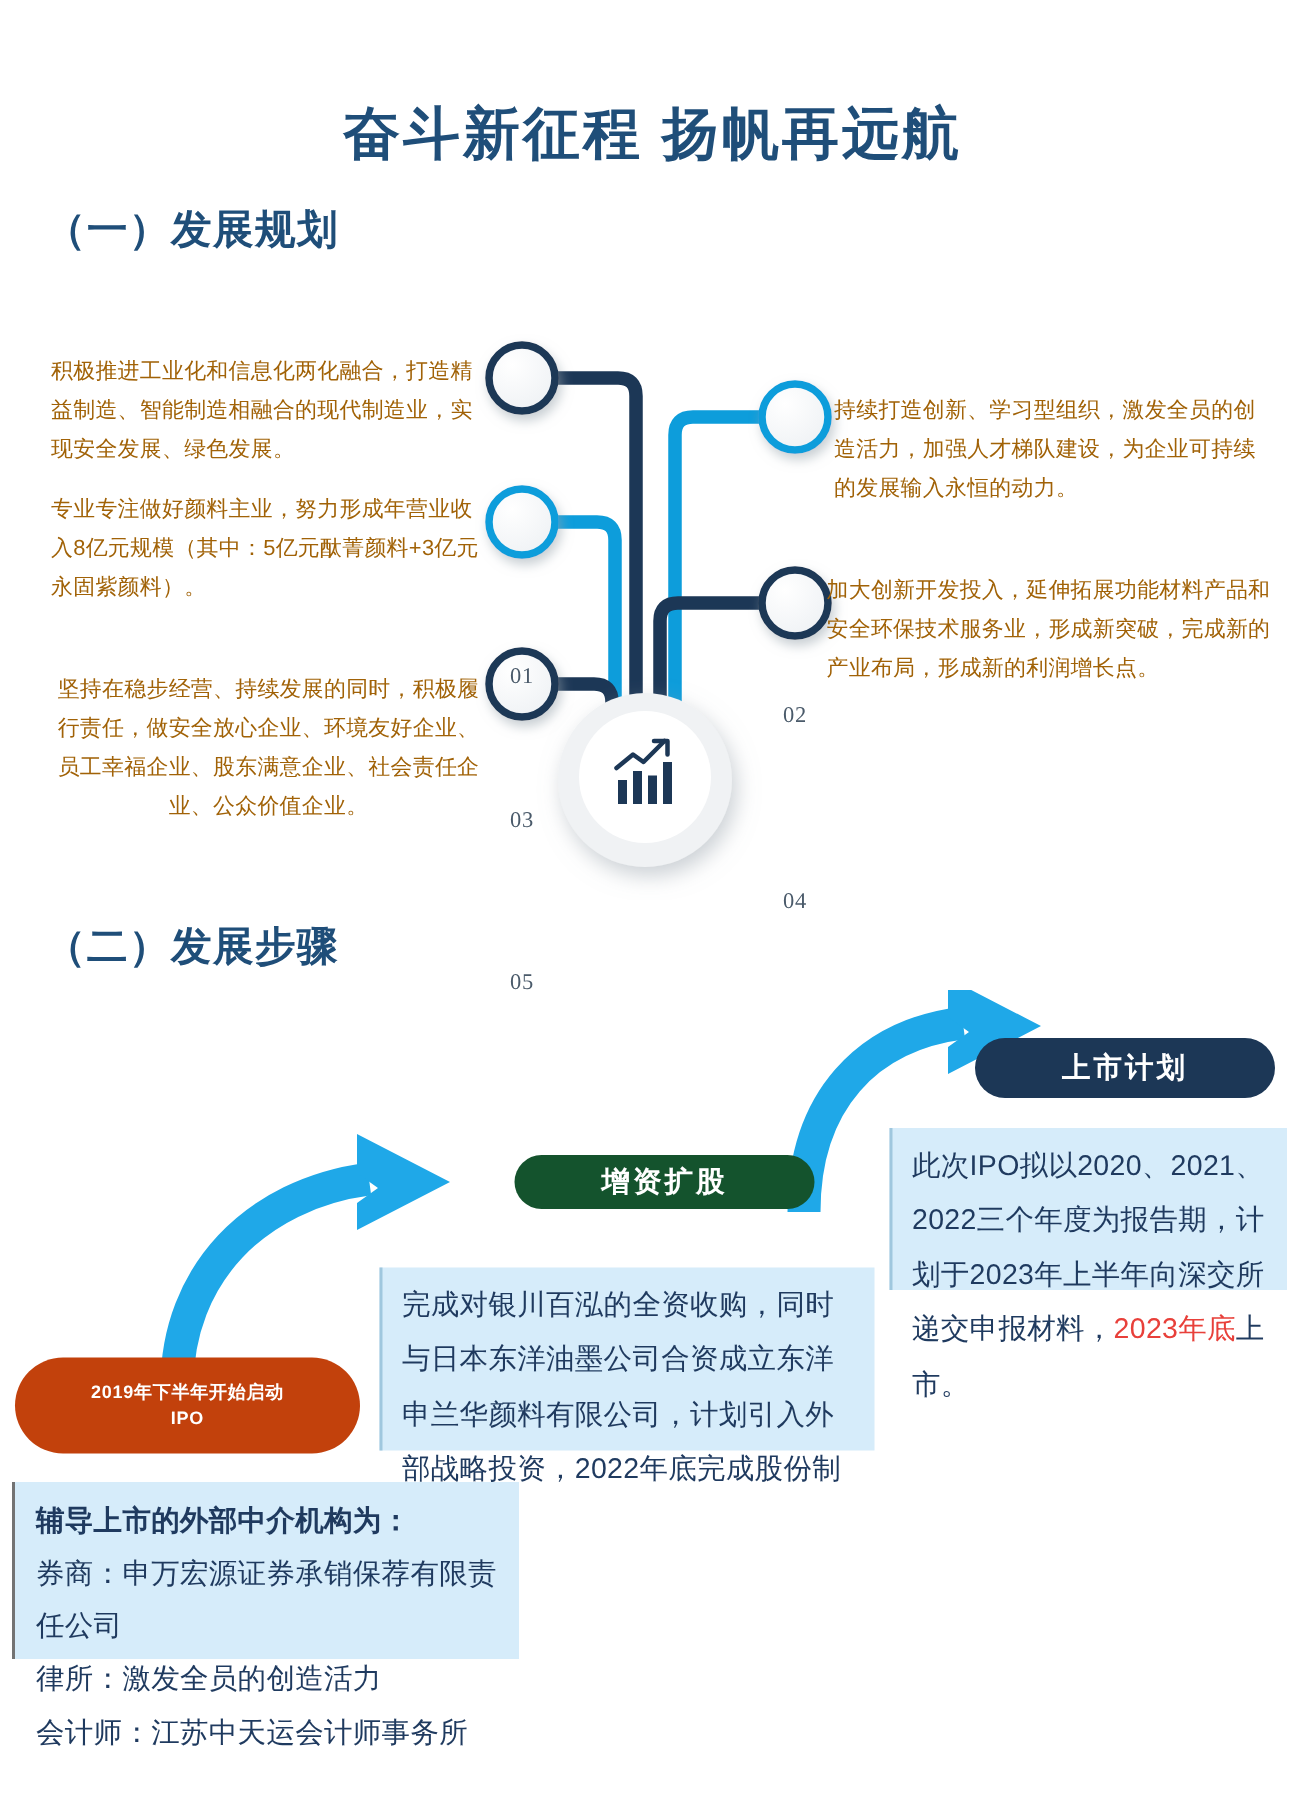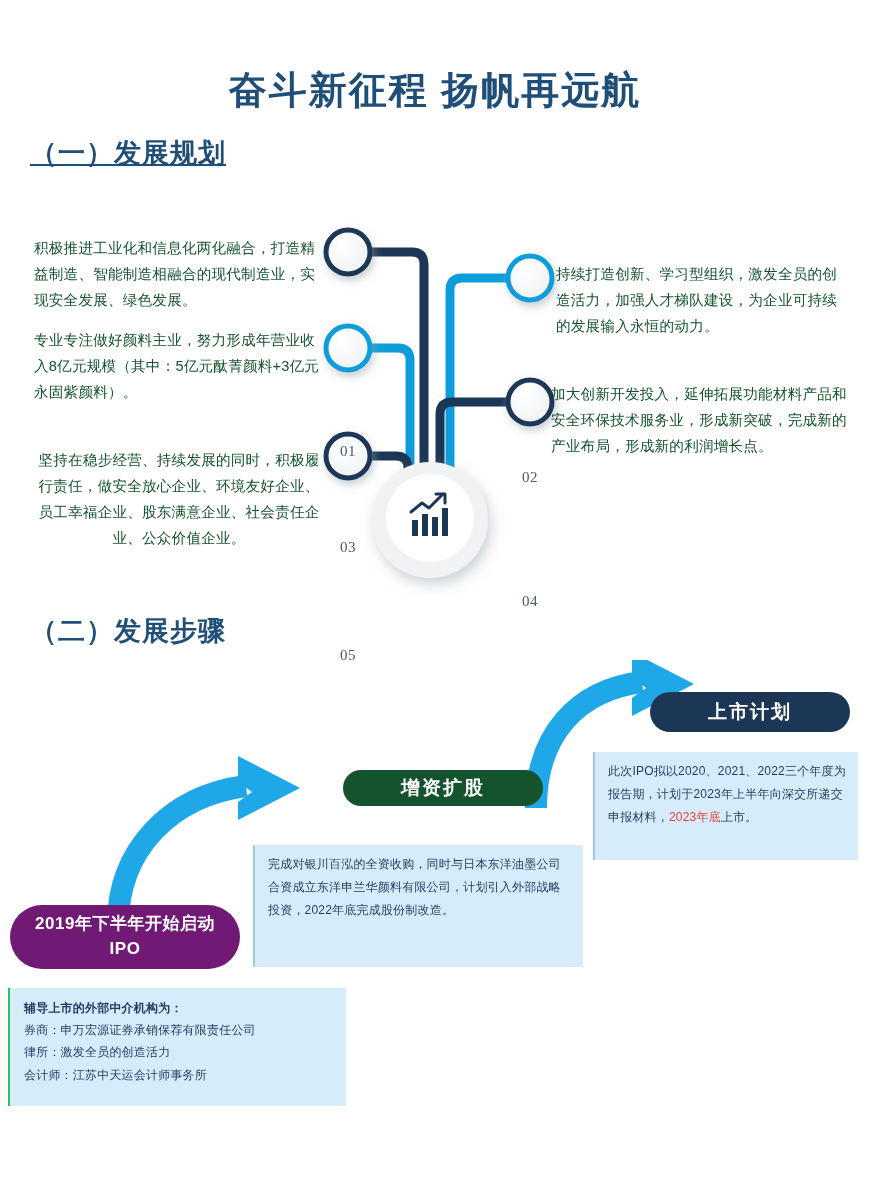--- a/index.html
+++ b/index.html
@@ -32,42 +32,42 @@
 
   
   .section-heading {
     position: absolute;
     font-size: 27px;
     font-weight: bold;
     color: #1f4e79;
     letter-spacing: 1px;
     white-space: nowrap;
   }
-  #heading-one { top: 135px; left: 30px; text-decoration: underline; }
+  #heading-one { top: 135px; left: 30px; }
   #heading-two { top: 613px; left: 30px; }
 
   
   .diagram-one {
     position: absolute;
     top: 200px;
     left: 0;
     width: 870px;
     height: 400px;
   }
   .diagram-svg {
     position: absolute;
     top: 0;
     left: 0;
   }
 
   .plan-text {
     position: absolute;
     font-size: 14.6px;
     line-height: 1.78;
-    color: #14532d;
+    color: #a16207;
     letter-spacing: 0.2px;
   }
   #plan-text-01 { top: 236px; left: 34px;  width: 283px; }
   #plan-text-03 { top: 328px; left: 34px;  width: 290px; }
   #plan-text-05 { top: 448px; left: 34px;  width: 290px; text-align: center; }
   #plan-text-02 { top: 262px; left: 556px; width: 290px; }
   #plan-text-04 { top: 382px; left: 551px; width: 300px; }
 
   .node-num {
     position: absolute;
@@ -98,22 +98,22 @@
     text-align: center;
     border-radius: 40px;
     color: #ffffff;
     font-weight: bold;
     letter-spacing: 2px;
     box-sizing: border-box;
   }
   #pill-ipo-start {
     top: 905px; left: 10px;
     width: 230px; height: 64px;
-    background: #701a75;
-    font-size: 17px;
+    background: #c2410c;
+    font-size: 12px;
     line-height: 1.45;
     letter-spacing: 0.5px;
     padding: 0 12px;
   }
   #pill-capital-increase {
     top: 770px; left: 343px;
     width: 200px; height: 36px;
     background: #14532d;
     font-size: 19px;
   }
@@ -121,42 +121,42 @@
     top: 692px; left: 650px;
     width: 200px; height: 40px;
     background: #1c3756;
     font-size: 19px;
   }
 
   .info-box {
     position: absolute;
     background: #d6ecfa;
     box-sizing: border-box;
-    font-size: 12px;
+    font-size: 19px;
     line-height: 1.92;
     color: #1f3a5f;
     letter-spacing: 0.2px;
   }
   #box-capital {
     top: 845px; left: 253px;
     width: 330px; height: 122px;
     padding: 8px 12px 8px 13px;
     border-left: 2px solid #9fc7de;
   }
   #box-listing {
     top: 752px; left: 593px;
     width: 265px; height: 108px;
     padding: 8px 12px 8px 13px;
     border-left: 2px solid #9fc7de;
   }
   #box-agencies {
     top: 988px; left: 8px;
     width: 338px; height: 118px;
     padding: 9px 12px 8px 14px;
-    border-left: 2px solid #22c55e;
+    border-left: 2px solid #737373;
     line-height: 1.85;
   }
   #box-agencies .agency-title {
     font-weight: bold;
     display: block;
   }
   #box-agencies .agency-line { display: block; }
   .red { color: #e8403a; }
 </style>
 </head>

